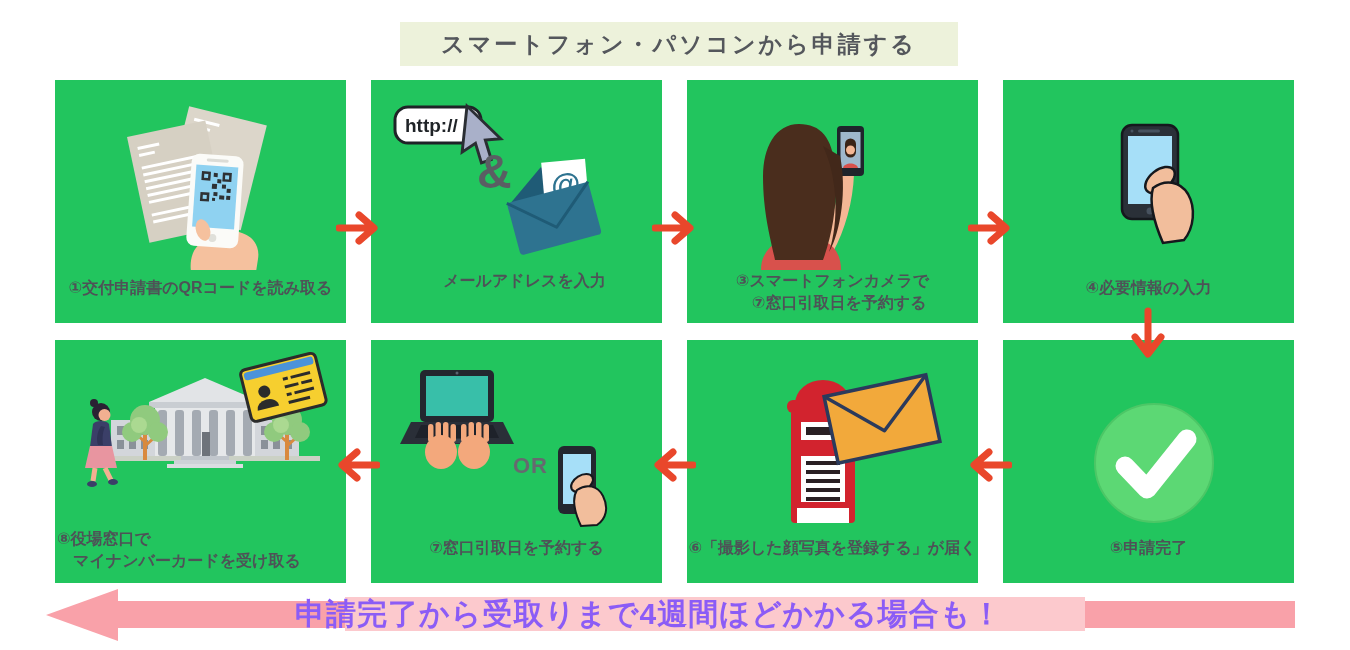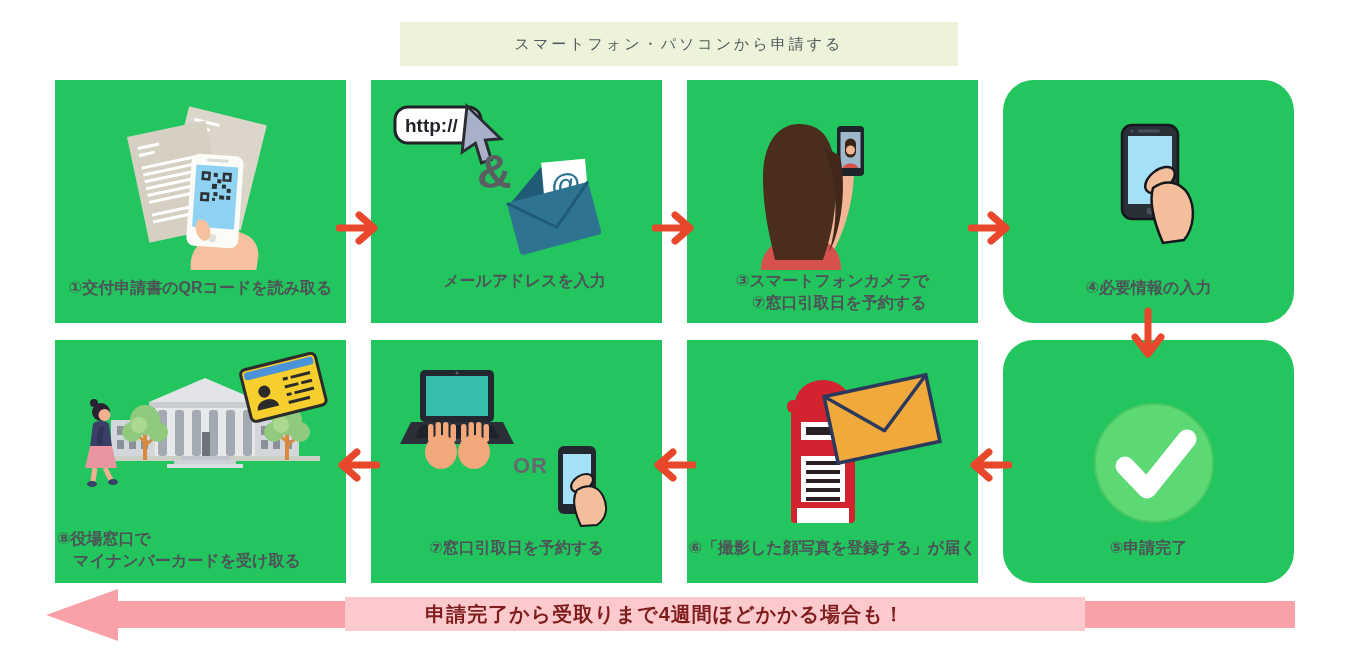--- a/index.html
+++ b/index.html
@@ -1,43 +1,43 @@
 <!DOCTYPE html>
 <html><head>
 <meta charset="utf-8">
 <style>
   html,body{margin:0;padding:0;background:#fff;}
   #stage{position:relative;width:1350px;height:650px;background:#fff;overflow:hidden;
          font-family:"Liberation Sans","DejaVu Sans",sans-serif;color:#54575C;}
   .title-banner{position:absolute;left:400px;top:22px;width:558px;height:44px;
         background:#EDF2DB;display:flex;align-items:center;justify-content:center;
-        font-size:15px;font-weight:normal;letter-spacing:3px;color:#54575C;}
+        font-size:23px;font-weight:bold;letter-spacing:3px;color:#54575C;}
   .card{position:absolute;width:291px;height:243px;background:#22c55e;}
   .r1{top:80px;} .r2{top:340px;}
-  .c1{left:55px;} .c2{left:371px;} .c3{left:687px;} .c4{left:1003px;border-radius:31px;}
+  .c1{left:55px;} .c2{left:371px;} .c3{left:687px;} .c4{left:1003px;}
   .illus{position:absolute;left:0;top:0;width:291px;height:190px;}
   .caption{position:absolute;left:0;width:291px;font-size:16px;font-weight:600;
            line-height:22px;color:#4E5257;}
   .cap-center{text-align:center;top:190px;}
   .cap-center-1{text-align:center;top:197px;}
   .cap-left{text-align:left;top:188px;padding-left:2px;box-sizing:border-box;}
   .cap-inner{display:inline-block;text-align:left;}
   .indent{padding-left:1em;}
   .flow-arrow{position:absolute;}
   .fa-r1{top:211px;} .fa-r2{top:448px;}
   .fa-a{left:336px;} .fa-b{left:652px;} .fa-c{left:968px;}
   .fa-down{left:1130px;top:307px;}
   
   .banner-body{position:absolute;left:118px;top:601px;width:1177px;height:27px;background:#F9A1A9;}
   .banner-head{position:absolute;left:46px;top:589px;width:0;height:0;
       border-top:26px solid transparent;border-bottom:26px solid transparent;
       border-right:72px solid #F9A1A9;}
   .banner-band{position:absolute;left:345px;top:597px;width:740px;height:34px;background:#FCC9CD;}
   .banner-text{position:absolute;left:345px;top:597px;width:740px;height:34px;line-height:34px;
-      text-align:center;font-size:20px;font-weight:bold;color:#7f1d1d;letter-spacing:1px;
+      text-align:left;font-size:30px;font-weight:bold;color:#8b5cf6;letter-spacing:1px;
       transform:translateX(-50px);}
   svg text{font-family:"Liberation Sans","DejaVu Sans",sans-serif;}
 </style>
 </head>
 <body>
 
 <div id="stage">
 
   <div class="title-banner">スマートフォン・パソコンから申請する</div>
 

